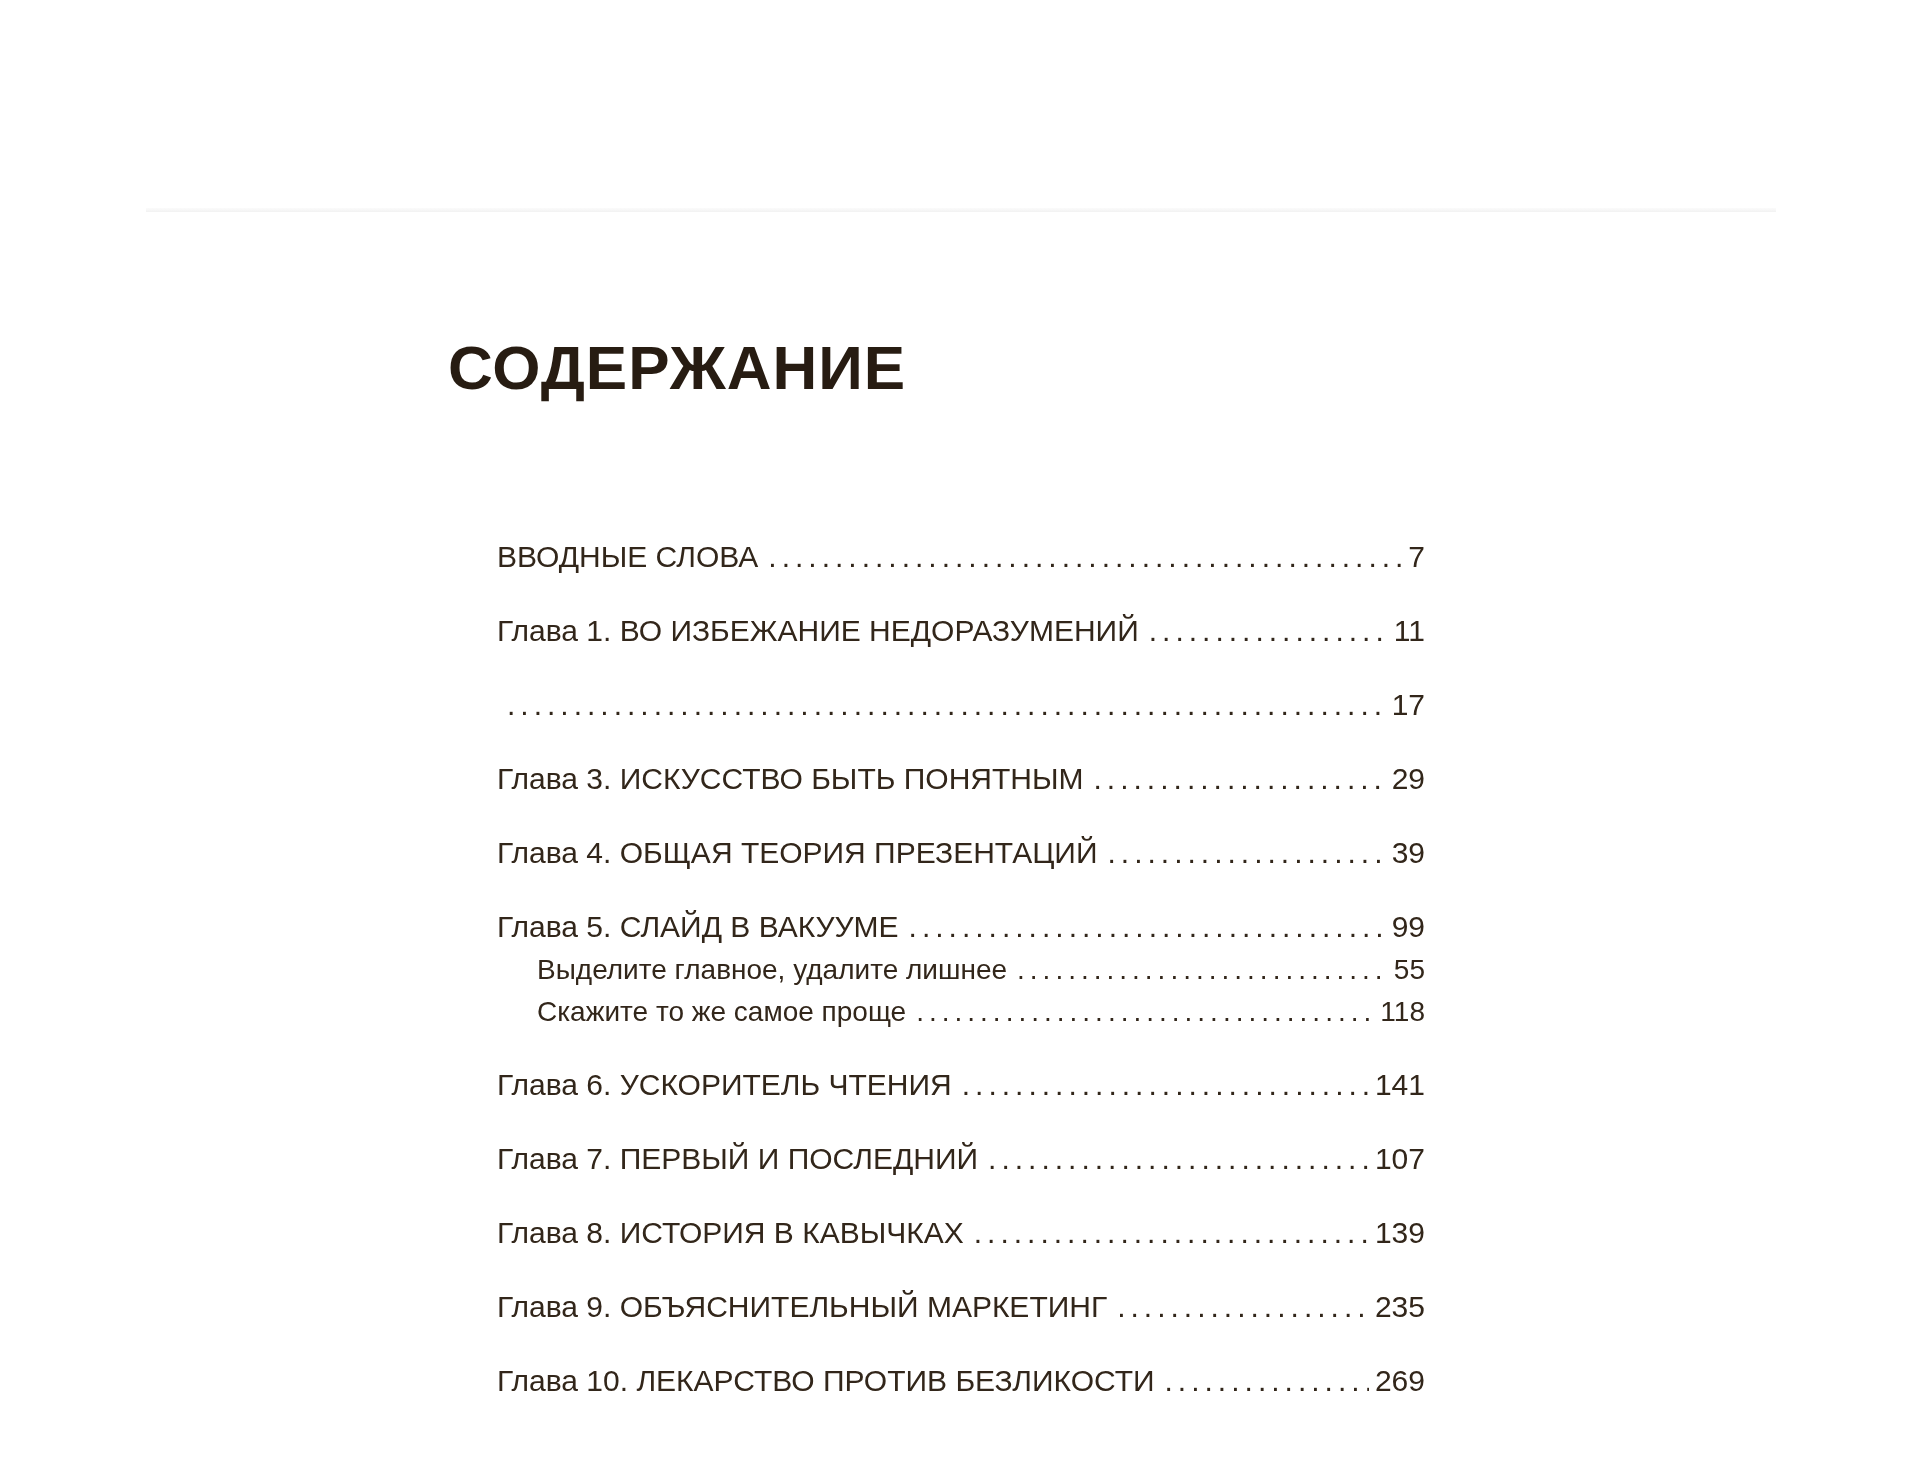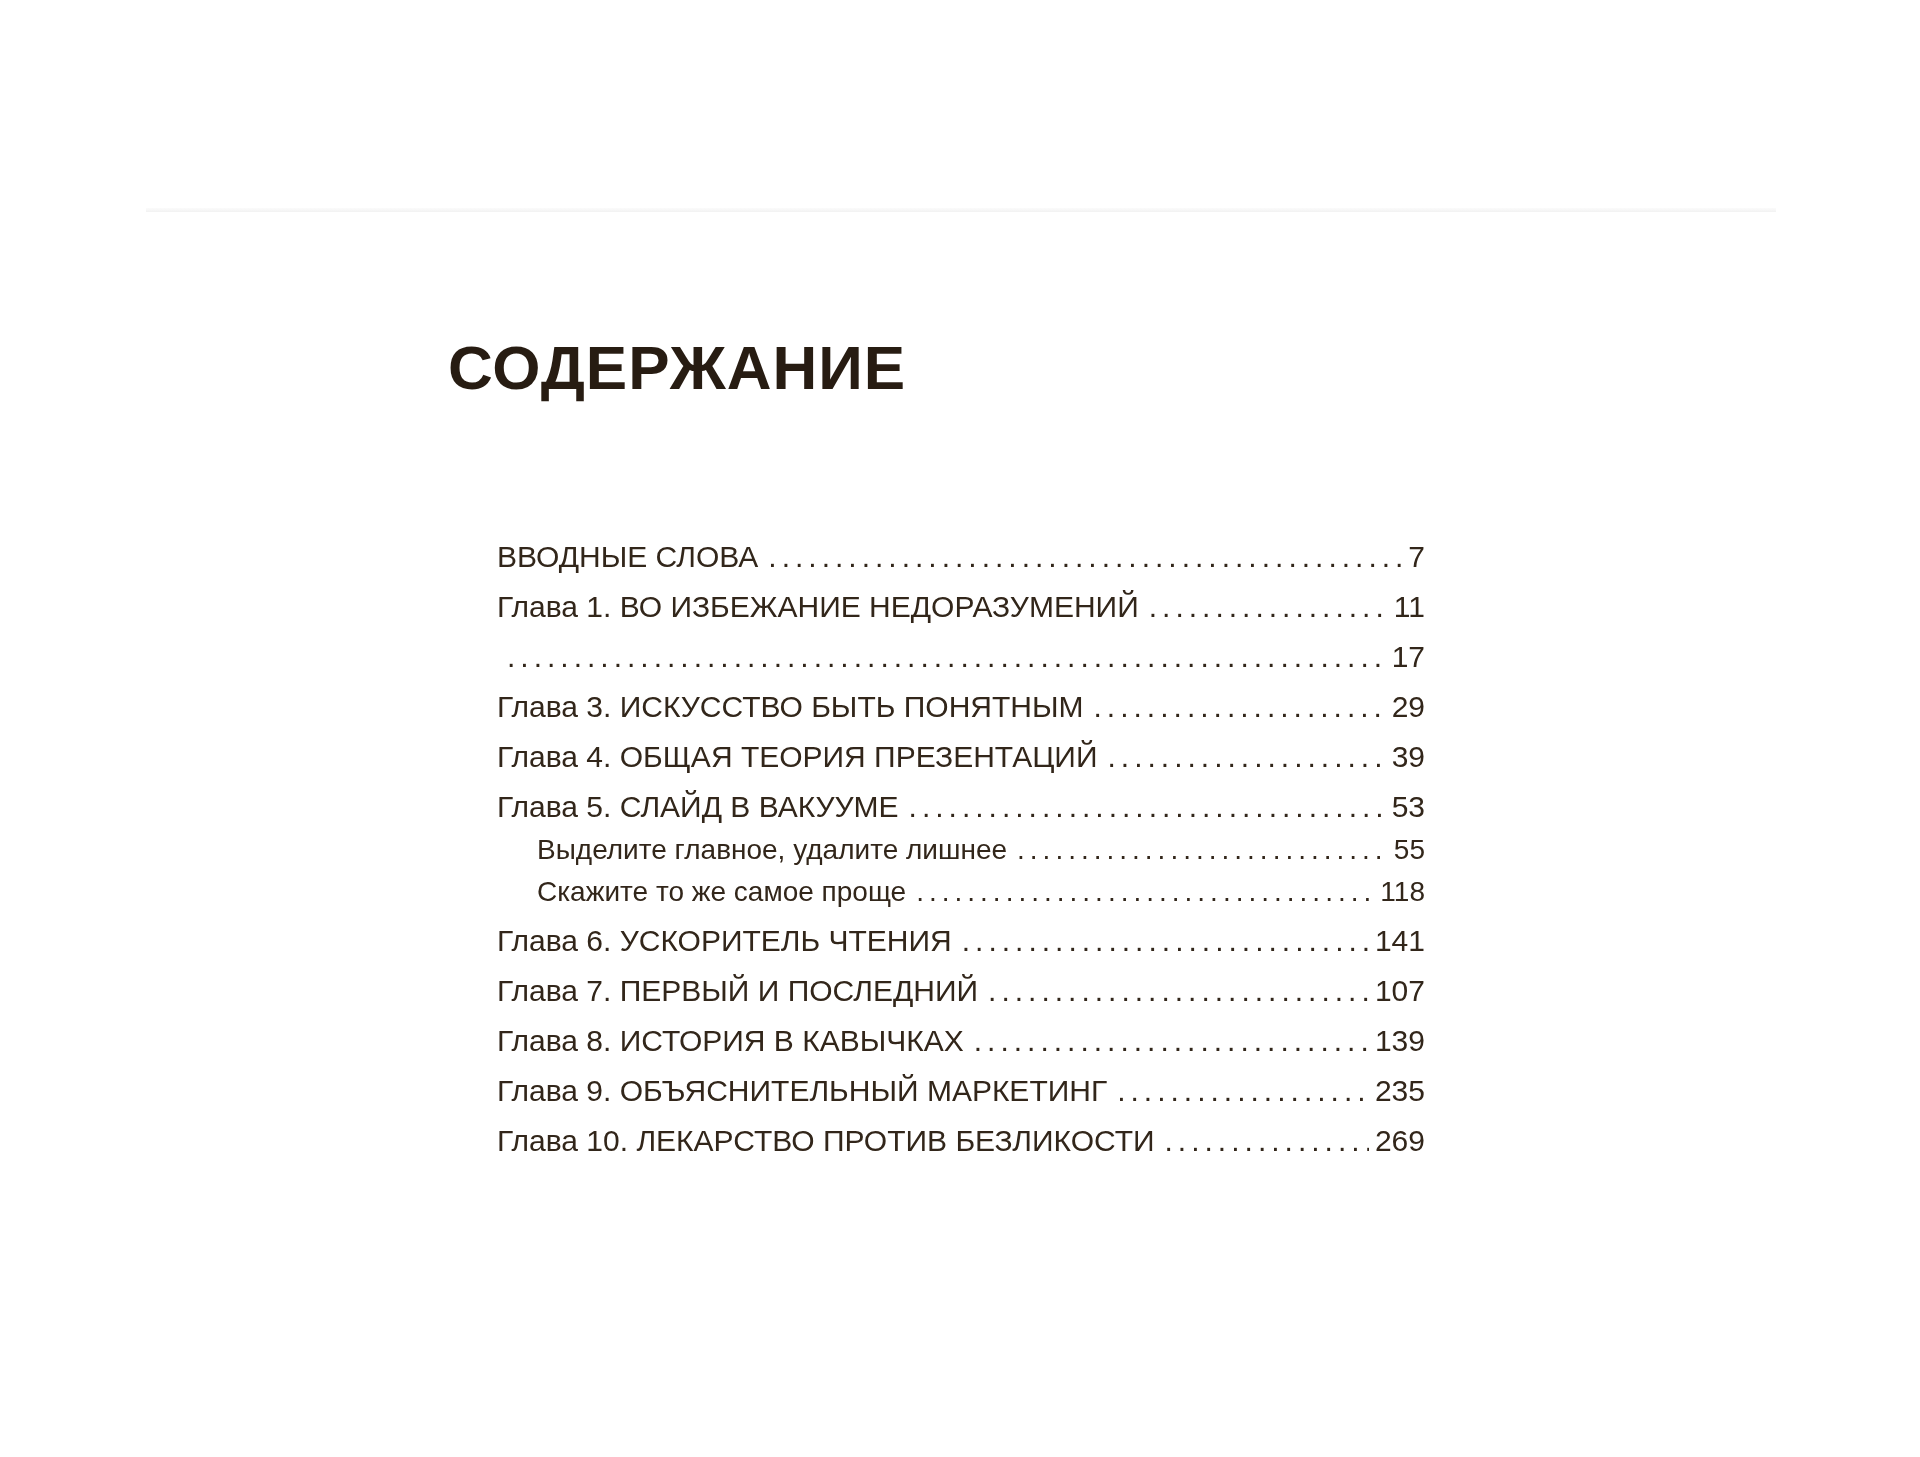--- a/index.html
+++ b/index.html
@@ -43,21 +43,21 @@
     top: 542px;
     width: 928px;
   }
   .toc-row {
     display: flex;
     align-items: flex-end;
     font-size: 30px;
     line-height: 30px;
     color: var(--text-color);
   }
-  .toc-row.level-0 { margin-top: 20px; }
+  .toc-row.level-0 { margin-top: 44px; }
   .toc-row.level-1 {
     margin-top: 14px;
     padding-left: 40px;
     font-size: 28px;
     line-height: 28px;
   }
   .toc-row:first-child { margin-top: 0; }
   .toc-label { flex: 0 0 auto; white-space: nowrap; }
   .toc-dots {
     flex: 1 1 auto;
@@ -98,21 +98,21 @@
     <span class="toc-page">29</span>
   </div>
       <div class="toc-row level-0">
     <span class="toc-label">Глава 4. ОБЩАЯ ТЕОРИЯ ПРЕЗЕНТАЦИЙ</span>
     <span class="toc-dots"></span>
     <span class="toc-page">39</span>
   </div>
       <div class="toc-row level-0">
     <span class="toc-label">Глава 5. СЛАЙД В ВАКУУМЕ</span>
     <span class="toc-dots"></span>
-    <span class="toc-page">53</span>
+    <span class="toc-page">99</span>
   </div>
       <div class="toc-row level-1">
     <span class="toc-label">Выделите главное, удалите лишнее</span>
     <span class="toc-dots"></span>
     <span class="toc-page">55</span>
   </div>
       <div class="toc-row level-1">
     <span class="toc-label">Скажите то же самое проще</span>
     <span class="toc-dots"></span>
     <span class="toc-page">118</span>

